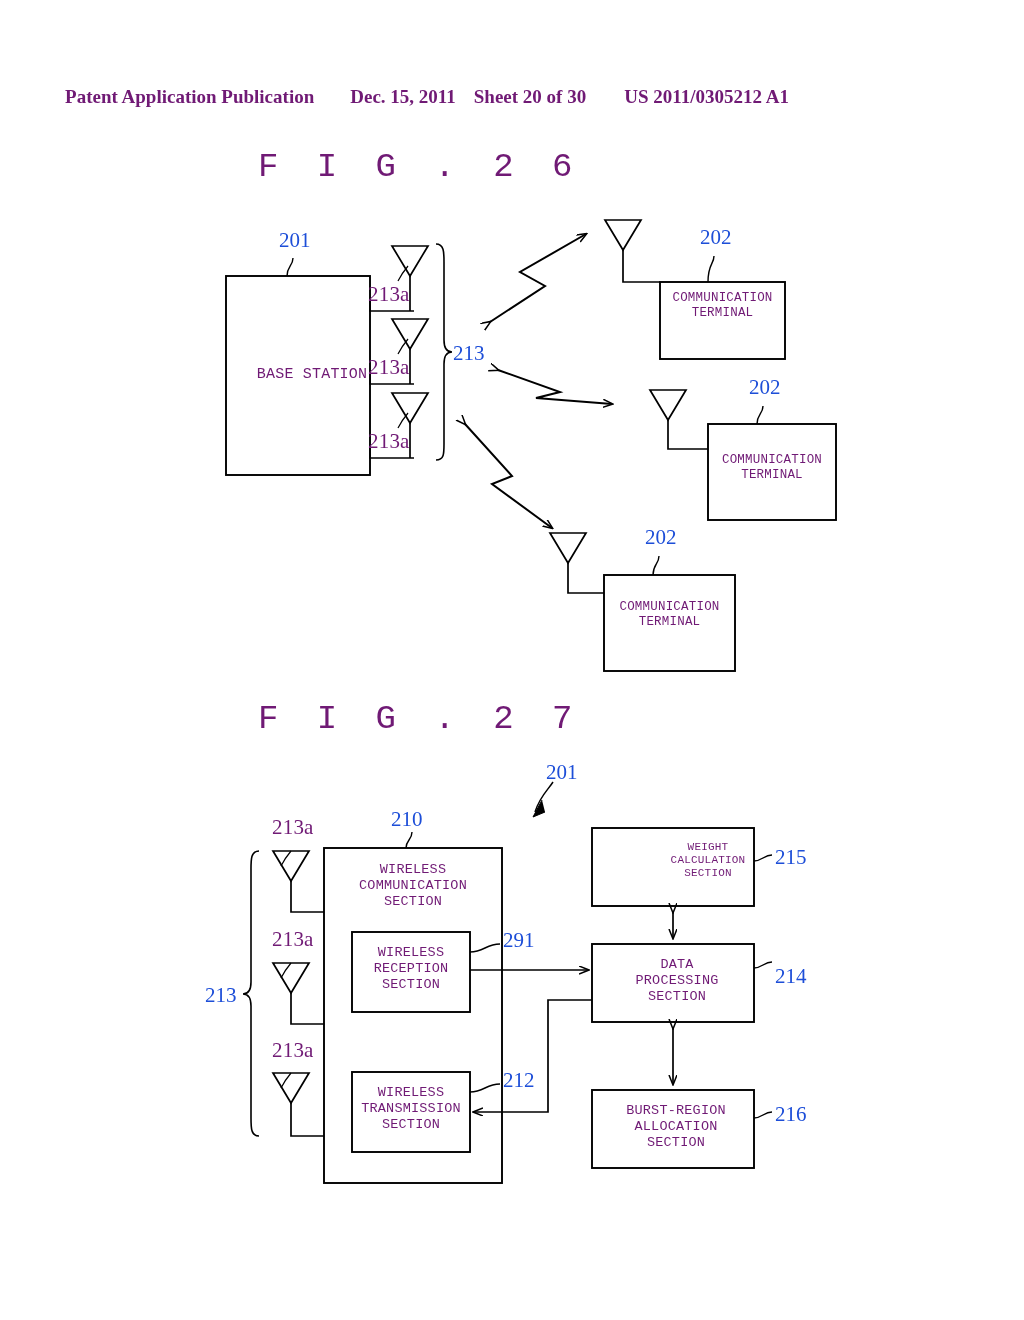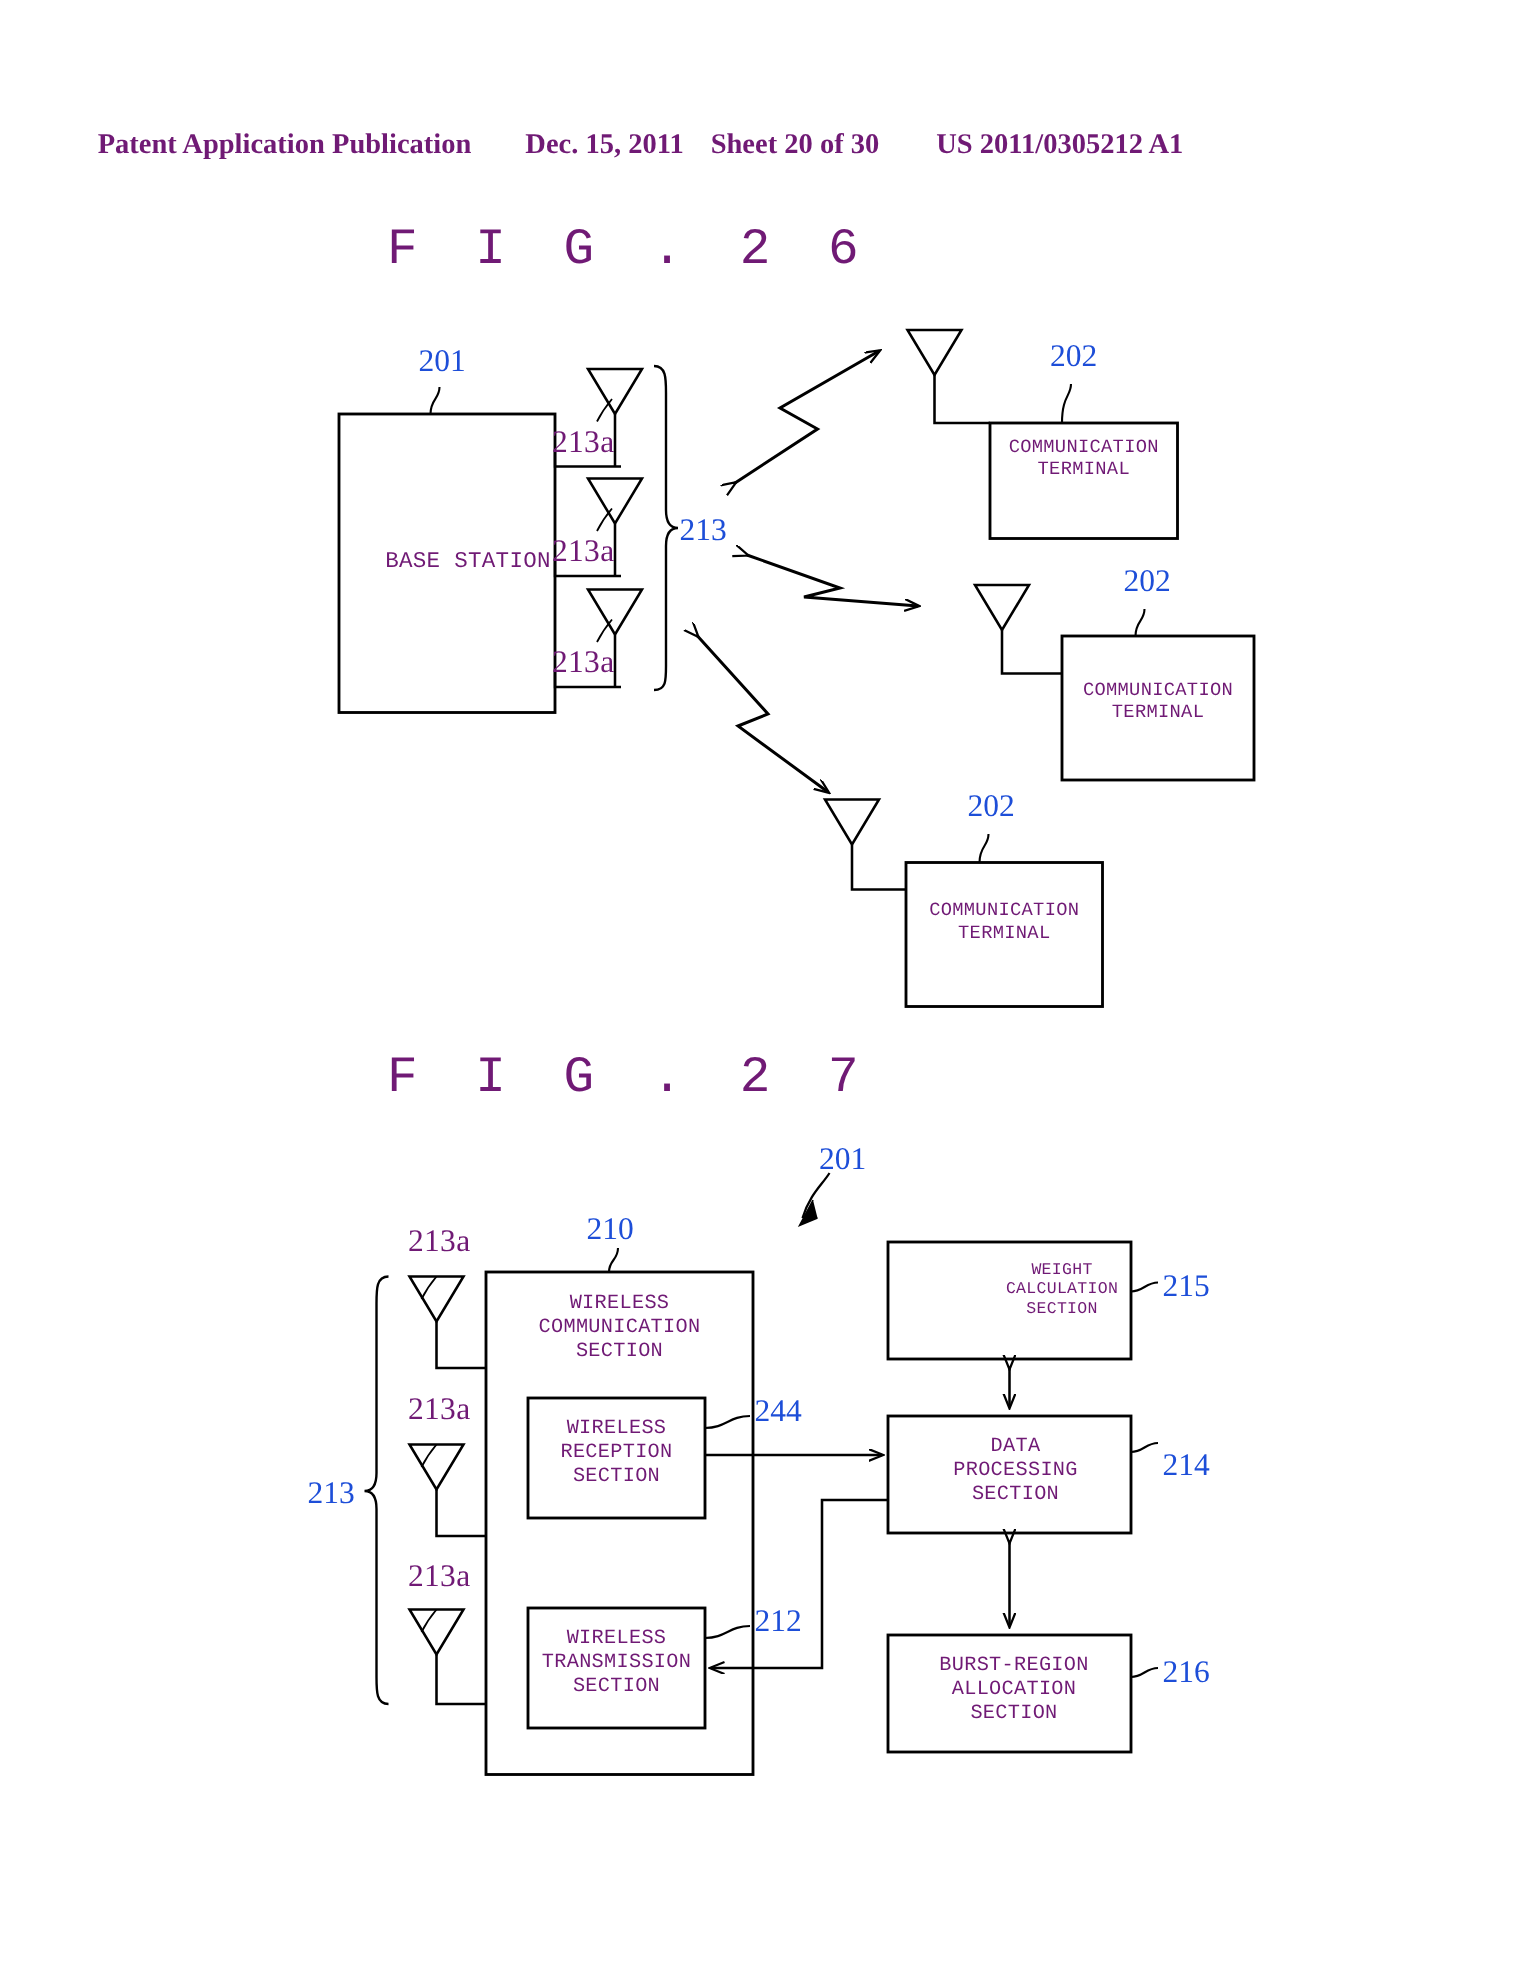--- a/index.html
+++ b/index.html
@@ -241,21 +241,21 @@
   <div class="ref" style="left:205px; top:983px;">213</div>
 
   <div class="boxlabel" style="left:324px; top:862px; width:178px; font-size:13.5px;">WIRELESS
 COMMUNICATION
 SECTION</div>
   <div class="ref" style="left:391px; top:807px;">210</div>
 
   <div class="boxlabel" style="left:352px; top:945px; width:118px; font-size:13.5px;">WIRELESS
 RECEPTION
 SECTION</div>
-  <div class="ref" style="left:503px; top:928px;">244</div>
+  <div class="ref" style="left:503px; top:928px;">291</div>
 
   <div class="boxlabel" style="left:349px; top:1085px; width:124px; font-size:13.5px;">WIRELESS
 TRANSMISSION
 SECTION</div>
   <div class="ref" style="left:503px; top:1068px;">212</div>
 
   <div class="boxlabel" style="left:592px; top:841px; width:168px; font-size:11px;margin-left:32px;">WEIGHT
 CALCULATION
 SECTION</div>
   <div class="ref" style="left:775px; top:845px;">215</div>

